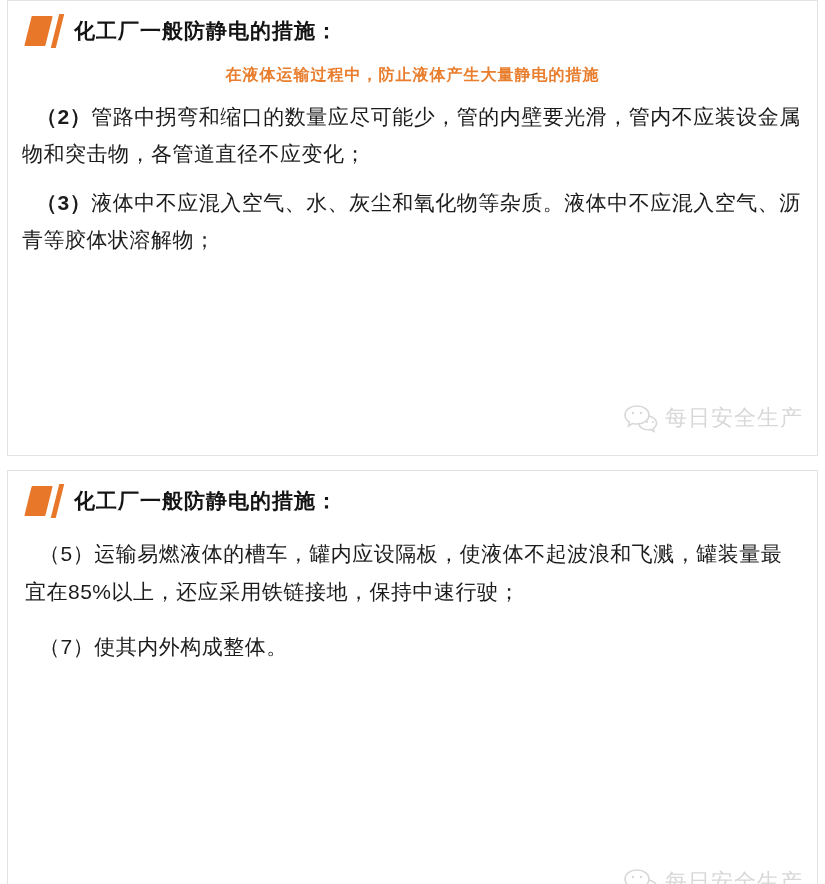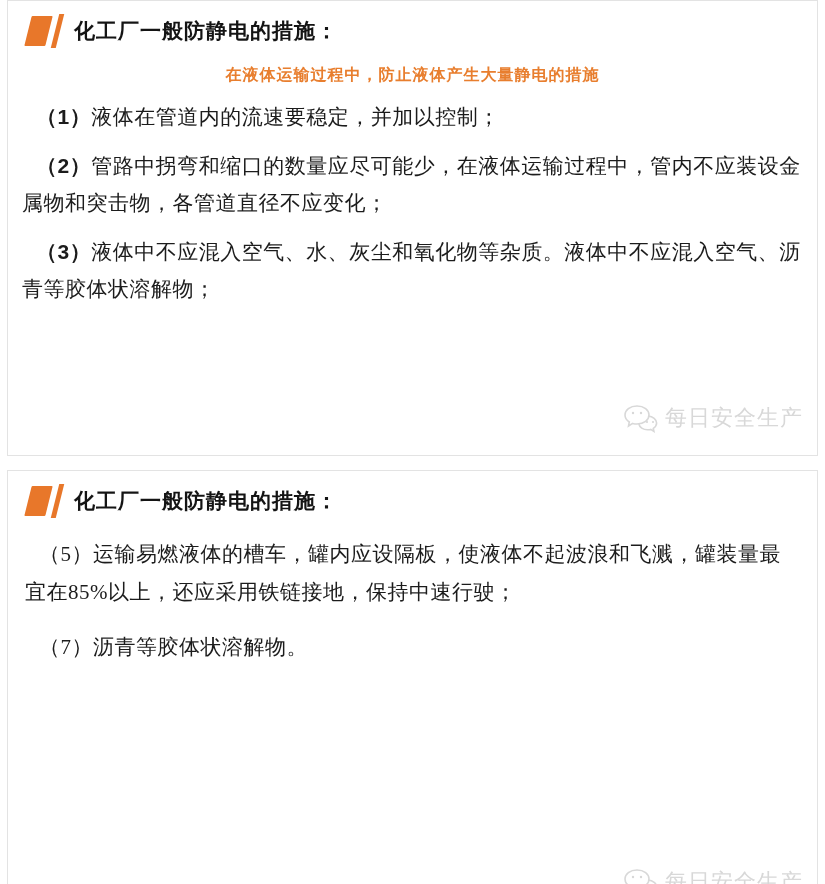--- a/index.html
+++ b/index.html
@@ -65,21 +65,21 @@
     letter-spacing: 1px;
   }
   .items {
     margin-top: 12px;
     padding: 0 16px 0 14px;
     color: #1c1c1c;
     font-size: 21px;
   }
   .card1 .items { line-height: 37px; }
   .card1 .items p { margin: 12px 0; }
-  .card2 .items { margin-top: 16px; padding: 0 18px 0 17px; line-height: 38px; font-family: Liberation Serif, serif; }
+  .card2 .items { margin-top: 16px; padding: 0 18px 0 17px; line-height: 38px; }
   .card2 .items p { margin: 17px 0; }
   .items p { text-indent: 14px; letter-spacing: 0.5px; }
   .card1 .items .num { font-weight: bold; }
   .card2 .items .num { font-weight: normal; }
 
   .watermark {
     position: absolute;
     right: 14px;
     display: flex;
     align-items: center;
@@ -99,22 +99,21 @@
 <div class="card card1">
   <div class="heading-row">
     <span class="slash-icon">
         <i class="p1"></i>
         <i class="p2"></i>
       </span>
     <h2 class="section-title">化工厂一般防静电的措施：</h2>
   </div>
   <div class="subtitle">在液体运输过程中，防止液体产生大量静电的措施</div>
   <div class="items">
-      <p><span class="num">（1）</span><span>液体在管道内的流速要稳定，并加以控制；</span></p>
-      <p><span class="num">（2）</span><span>管路中拐弯和缩口的数量应尽可能少，在液体运输过程中，管内不应装设金属物和突击物，各管道直径不应变化；</span></p>
+      <p><span class="num">（2）</span><span>管路中拐弯和缩口的数量应尽可能少，管的内壁要光滑，管内不应装设金属物和突击物，各管道直径不应变化；</span></p>
       <p><span class="num">（3）</span><span>液体中不应混入空气、水、灰尘和氧化物等杂质。液体中不应混入空气、沥青等胶体状溶解物；</span></p>
     </div>
   <div class="watermark">
     <svg width="40" height="30" viewBox="0 0 40 30" fill="none" stroke="#d8d8d8" stroke-width="1.6">
       <path d="M16 3 C9 3 4 7 4 12 c0 3 1.7 5.4 4.3 7 L7.5 23 l4.2-2.6 c1.3 .4 2.8 .6 4.3 .6 7 0 12-4 12-9 S23 3 16 3 Z"></path>
       <circle cx="12" cy="10" r="1.2" fill="#d8d8d8" stroke="none"></circle>
       <circle cx="20" cy="10" r="1.2" fill="#d8d8d8" stroke="none"></circle>
       <path d="M27 13 c5 .4 8.6 3.4 8.6 7 0 2.2-1.3 4.1-3.3 5.4 l.6 3 -3.2-2 c-1 .3-2.1 .4-3.2 .4 -4.4 0-8-2.5-8.6-5.8"></path>
       <circle cx="26" cy="19" r="1.1" fill="#d8d8d8" stroke="none"></circle>
       <circle cx="32" cy="19" r="1.1" fill="#d8d8d8" stroke="none"></circle>
@@ -126,21 +125,21 @@
 <div class="card card2">
   <div class="heading-row">
     <span class="slash-icon">
         <i class="p1"></i>
         <i class="p2"></i>
       </span>
     <h2 class="section-title">化工厂一般防静电的措施：</h2>
   </div>
   <div class="items">
       <p><span class="num">（5）</span><span>运输易燃液体的槽车，罐内应设隔板，使液体不起波浪和飞溅，罐装量最宜在85%以上，还应采用铁链接地，保持中速行驶；</span></p>
-      <p><span class="num">（7）</span><span>沥青等胶体状溶解物。</span></p>
+      <p><span class="num">（7）</span><span>使其内外构成整体。</span></p>
     </div>
   <div class="watermark">
     <svg width="40" height="30" viewBox="0 0 40 30" fill="none" stroke="#d8d8d8" stroke-width="1.6">
       <path d="M16 3 C9 3 4 7 4 12 c0 3 1.7 5.4 4.3 7 L7.5 23 l4.2-2.6 c1.3 .4 2.8 .6 4.3 .6 7 0 12-4 12-9 S23 3 16 3 Z"></path>
       <circle cx="12" cy="10" r="1.2" fill="#d8d8d8" stroke="none"></circle>
       <circle cx="20" cy="10" r="1.2" fill="#d8d8d8" stroke="none"></circle>
       <path d="M27 13 c5 .4 8.6 3.4 8.6 7 0 2.2-1.3 4.1-3.3 5.4 l.6 3 -3.2-2 c-1 .3-2.1 .4-3.2 .4 -4.4 0-8-2.5-8.6-5.8"></path>
       <circle cx="26" cy="19" r="1.1" fill="#d8d8d8" stroke="none"></circle>
       <circle cx="32" cy="19" r="1.1" fill="#d8d8d8" stroke="none"></circle>
     </svg>

